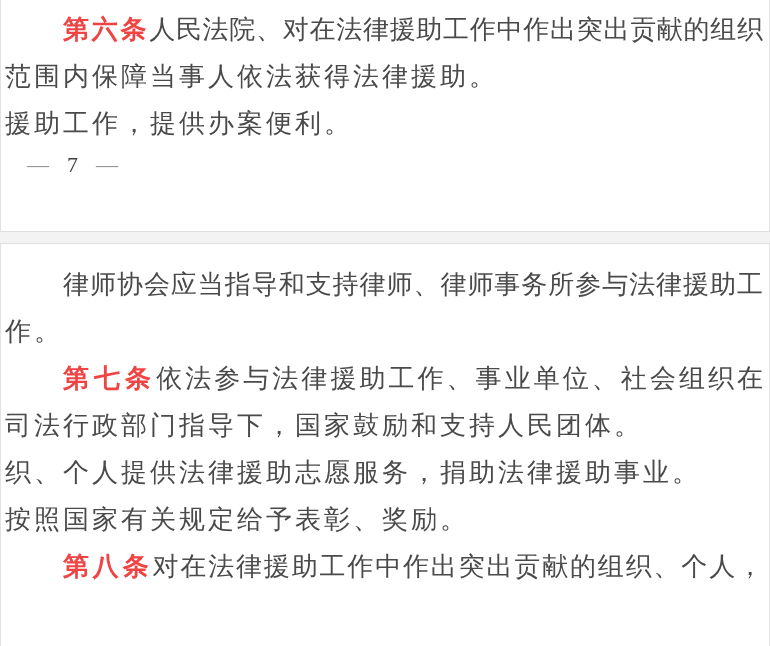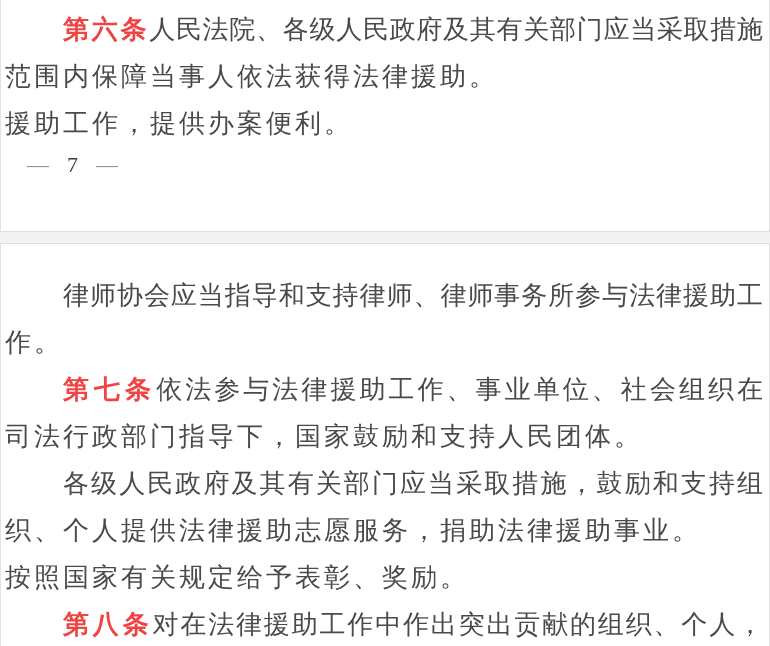--- a/index.html
+++ b/index.html
@@ -27,21 +27,21 @@
     border-bottom: 1px solid #dedede;
     padding: 6px 6px 0 4px;
   }
   .page-gap {
     height: 11px;
     background: #f3f3f3;
   }
   .page-2 {
     height: 403px;
     border-top: 1px solid #dedede;
-    padding: 28px 6px 0 4px;
+    padding: 17px 6px 0 4px;
   }
   .line {
     height: 47px;
     line-height: 47px;
     font-size: 26px;
     color: #4a4a4a;
     letter-spacing: 3px;
     white-space: nowrap;
   }
   .line.just {
@@ -73,21 +73,21 @@
     color: #8f8f8f;
   }
 </style>
 </head>
 <body>
 
 <div class="viewer">
 
   <div class="page page-1">
     <div class="line indent just">
-      <b class="art">第六条</b><span>人民法院、各级人民政府及其有关部门应当采取措施</span>
+      <b class="art">第六条</b><span>人民法院、对在法律援助工作中作出突出贡献的组织</span>
     </div>
     <div class="line">
       <span>范围内保障当事人依法获得法律援助。</span>
     </div>
     <div class="line">
       <span>援助工作，提供办案便利。</span>
     </div>
     <div class="pagenum">
       <span class="dash">—</span>
       <span class="num">7</span>
@@ -103,23 +103,20 @@
     </div>
     <div class="line">
       <span>作。</span>
     </div>
     <div class="line indent just">
       <b class="art">第七条</b><span>依法参与法律援助工作、事业单位、社会组织在</span>
     </div>
     <div class="line">
       <span>司法行政部门指导下，国家鼓励和支持人民团体。</span>
     </div>
-    <div class="line indent just">
-      <span>各级人民政府及其有关部门应当采取措施，鼓励和支持组</span>
-    </div>
     <div class="line">
       <span>织、个人提供法律援助志愿服务，捐助法律援助事业。</span>
     </div>
     <div class="line">
       <span>按照国家有关规定给予表彰、奖励。</span>
     </div>
     <div class="line indent just">
       <b class="art">第八条</b><span>对在法律援助工作中作出突出贡献的组织、个人，</span>
     </div>
   </div>

